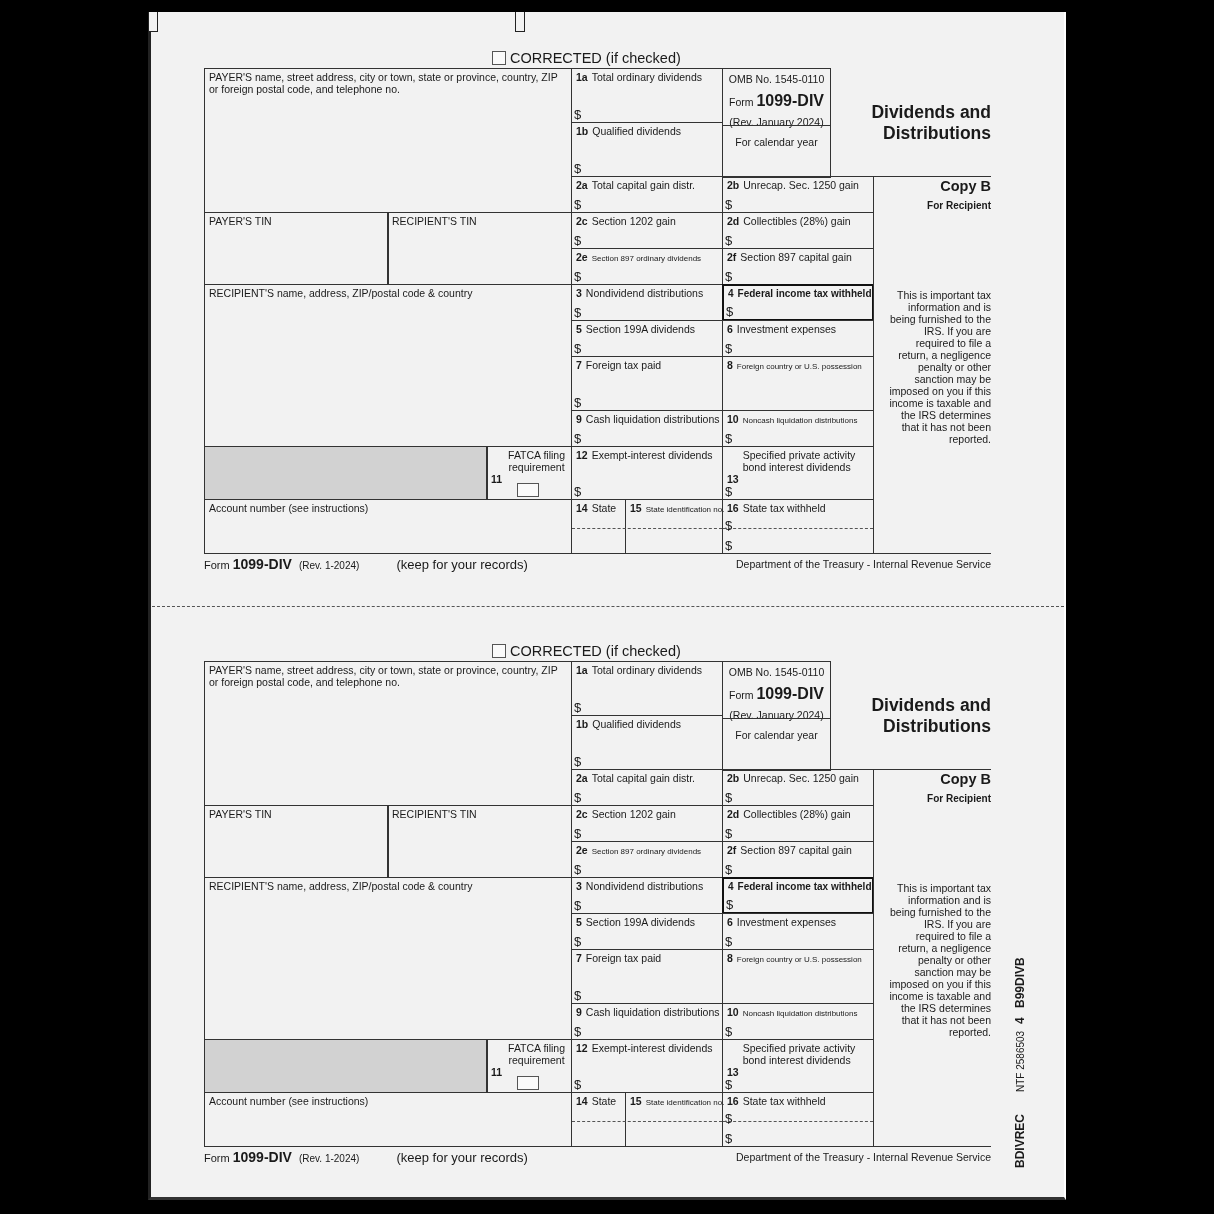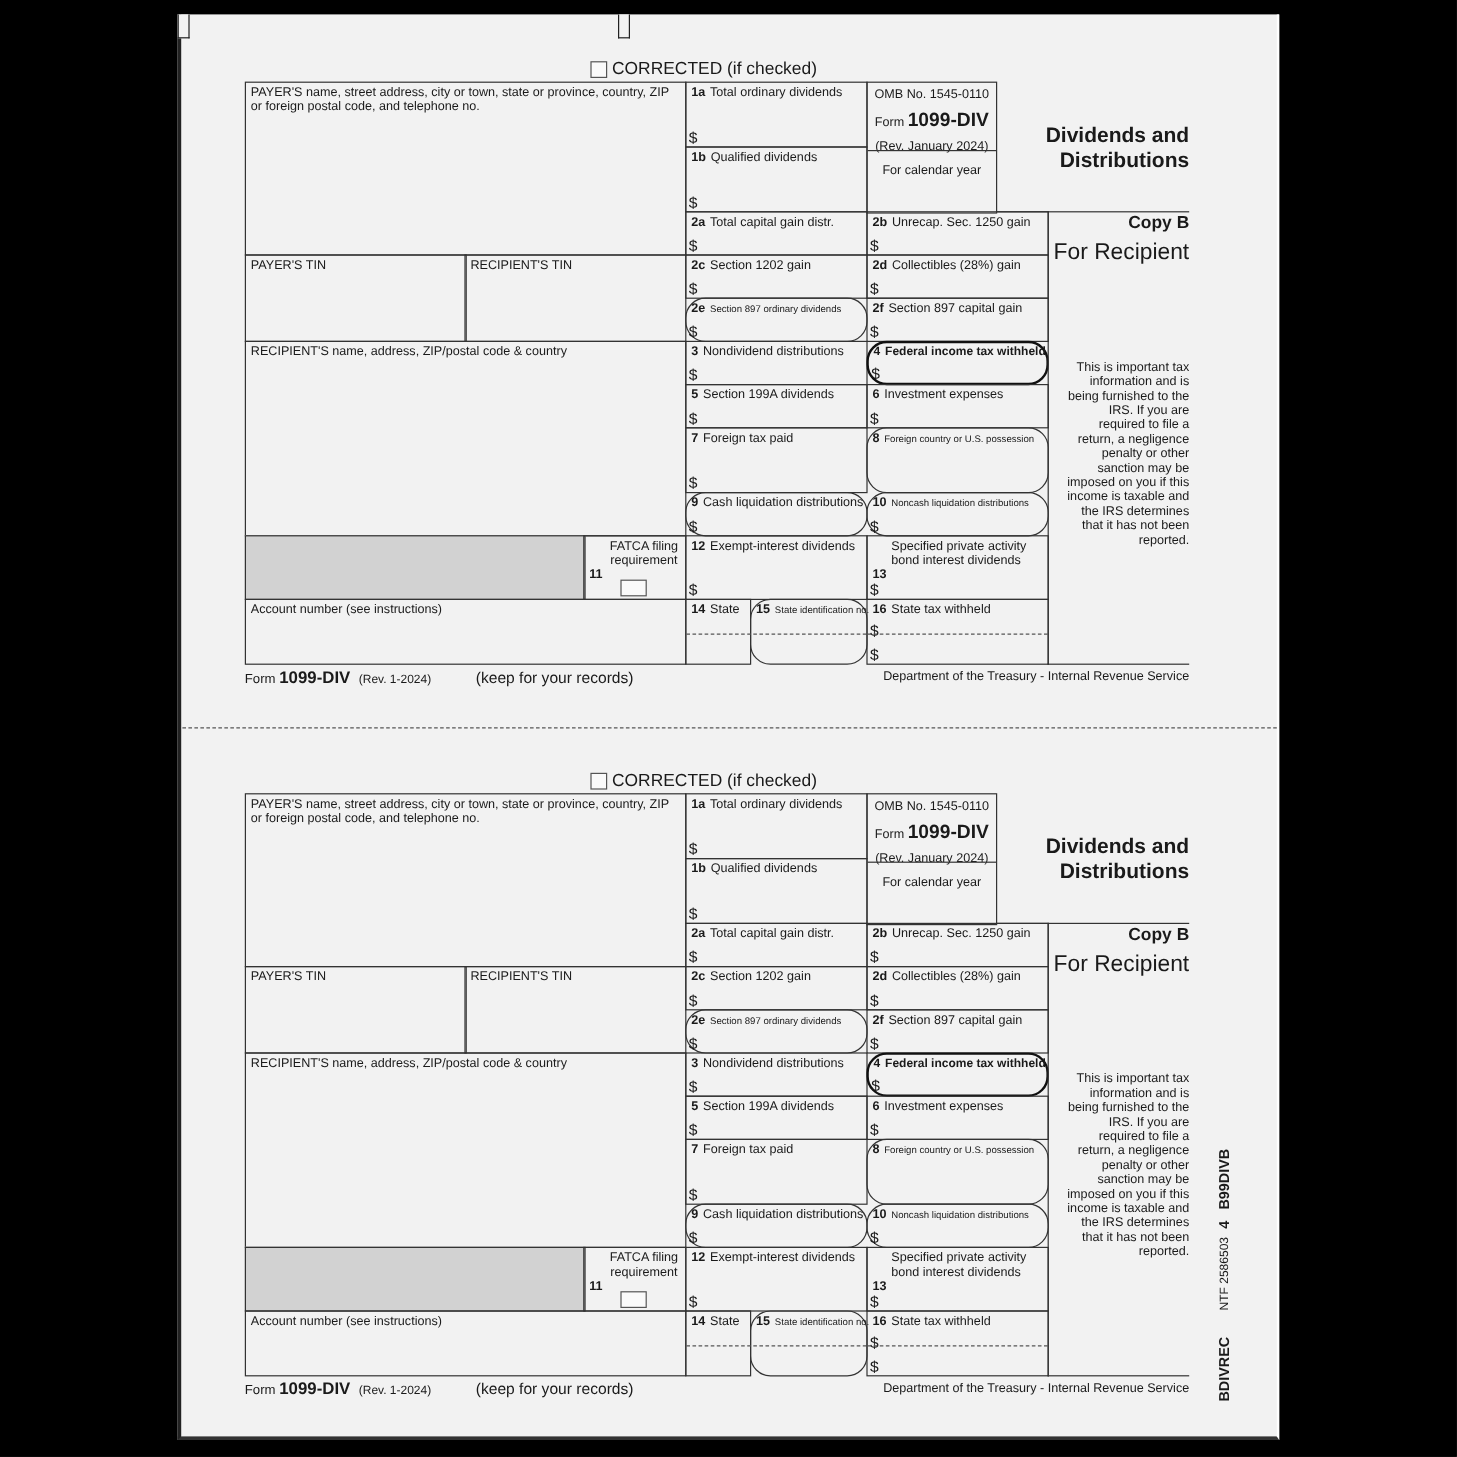--- a/index.html
+++ b/index.html
@@ -2,29 +2,29 @@
 <html><head>
 <meta charset="utf-8">
 <style>
   html,body{margin:0;padding:0;background:#000;}
   body{width:1214px;height:1214px;position:relative;overflow:hidden;font-family:"Liberation Sans",sans-serif;color:#1a1a1a;}
   .page{position:absolute;left:148px;top:12px;width:918px;height:1188px;background:#f2f2f2;border-left:3px solid #222;border-bottom:3px solid #333;border-right:2px solid #fff;box-sizing:border-box;}
   .tab{position:absolute;top:12px;width:10px;height:20px;border:1.5px solid #222;border-top:none;background:#f2f2f2;box-sizing:border-box;}
   .copy{position:absolute;left:0;width:1214px;height:560px;}
   .a{position:absolute;box-sizing:border-box;}
   .cell{position:absolute;box-sizing:border-box;border:1.5px solid #333;font-size:10.5px;line-height:12px;padding:2px 4px;}
-  .lbl{white-space:nowrap;border-radius:17px;}
+  .lbl{white-space:nowrap;}
   .num{font-weight:bold;margin-right:4px;margin-top:24px;}
   .dol{position:absolute;left:2px;bottom:0px;font-size:13px;line-height:14px;}
   .small{font-size:8px;}
   .corrected{font-size:14.5px;display:flex;align-items:center;gap:4px;}
   .cbox{width:14px;height:14px;border:1px solid #555;background:#fafafa;box-sizing:border-box;}
   .title{font-size:17.5px;font-weight:bold;text-align:right;line-height:21px;}
   .copyb{font-size:14.5px;font-weight:bold;text-align:right;}
-  .forrec{font-size:19px;font-weight:normal;text-align:right;}
+  .forrec{font-size:10px;font-weight:bold;text-align:right;}
   .notice{font-size:10.5px;line-height:12px;text-align:right;}
   .footer{font-size:11px;}
   .dash{position:absolute;border-top:1.2px dashed #555;}
   .vert{position:absolute;transform:rotate(-90deg);transform-origin:left top;white-space:nowrap;font-size:11px;}
 </style>
 </head>
 <body>
 
 <div class="page"></div>
 <div class="tab" style="left:148px;"></div>

